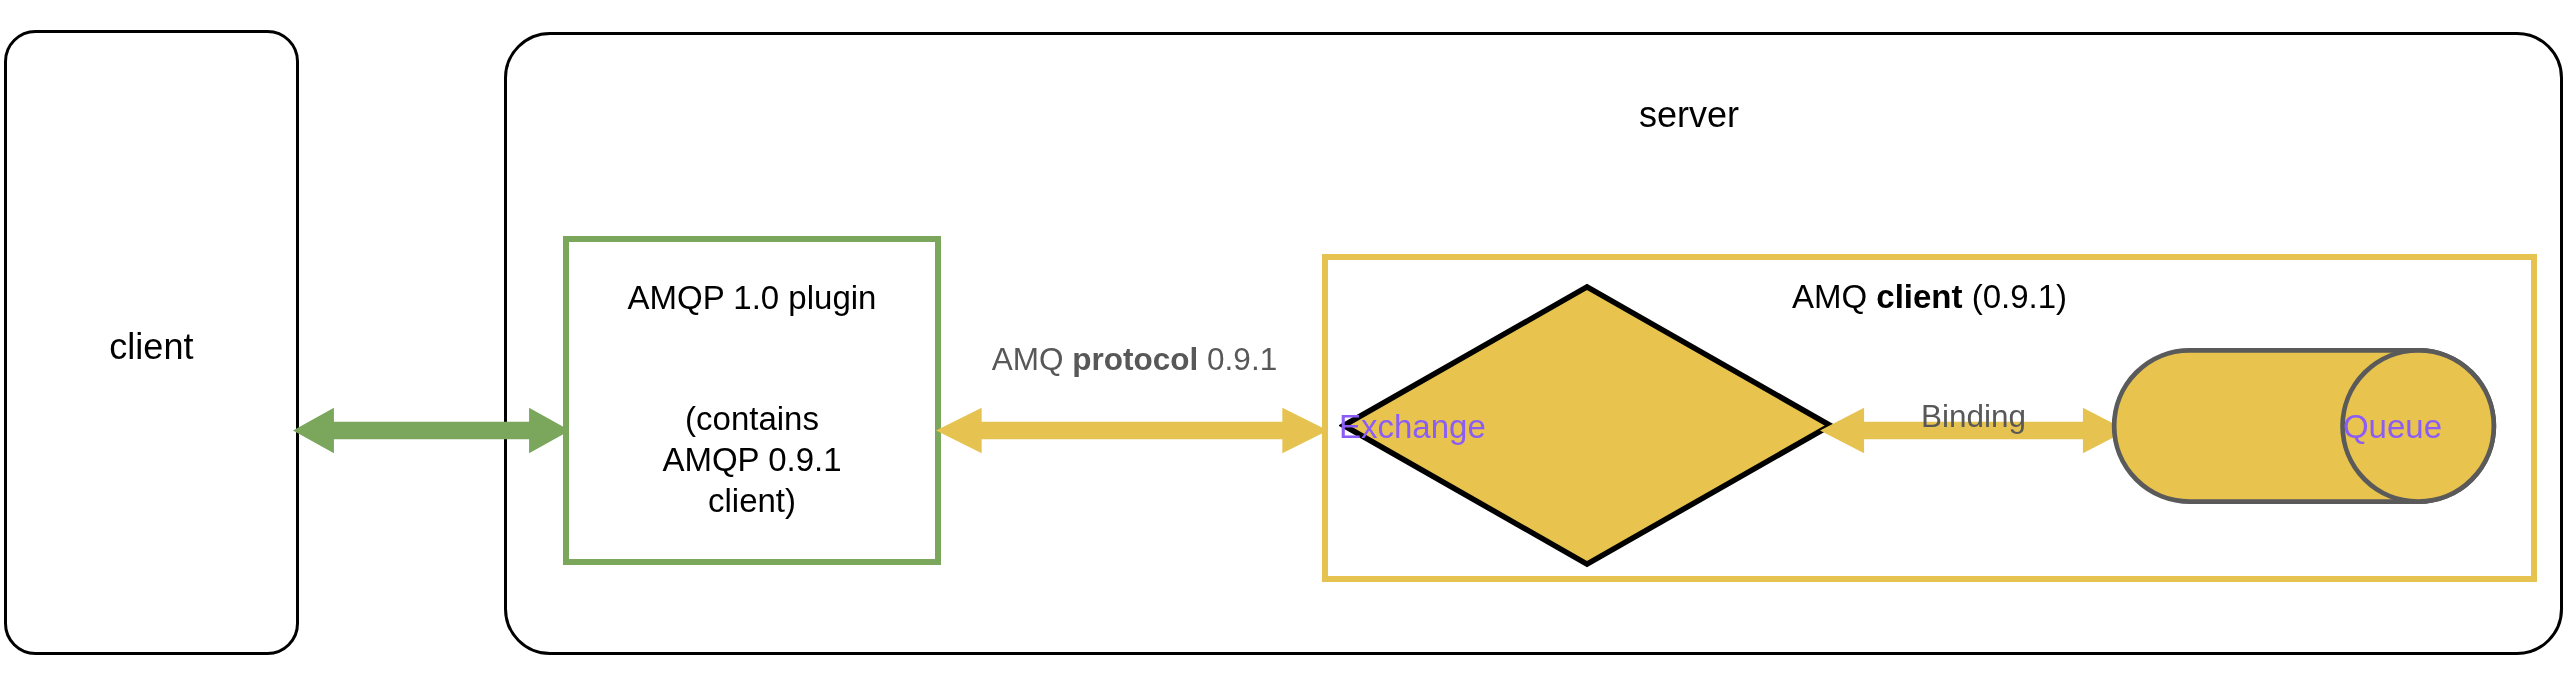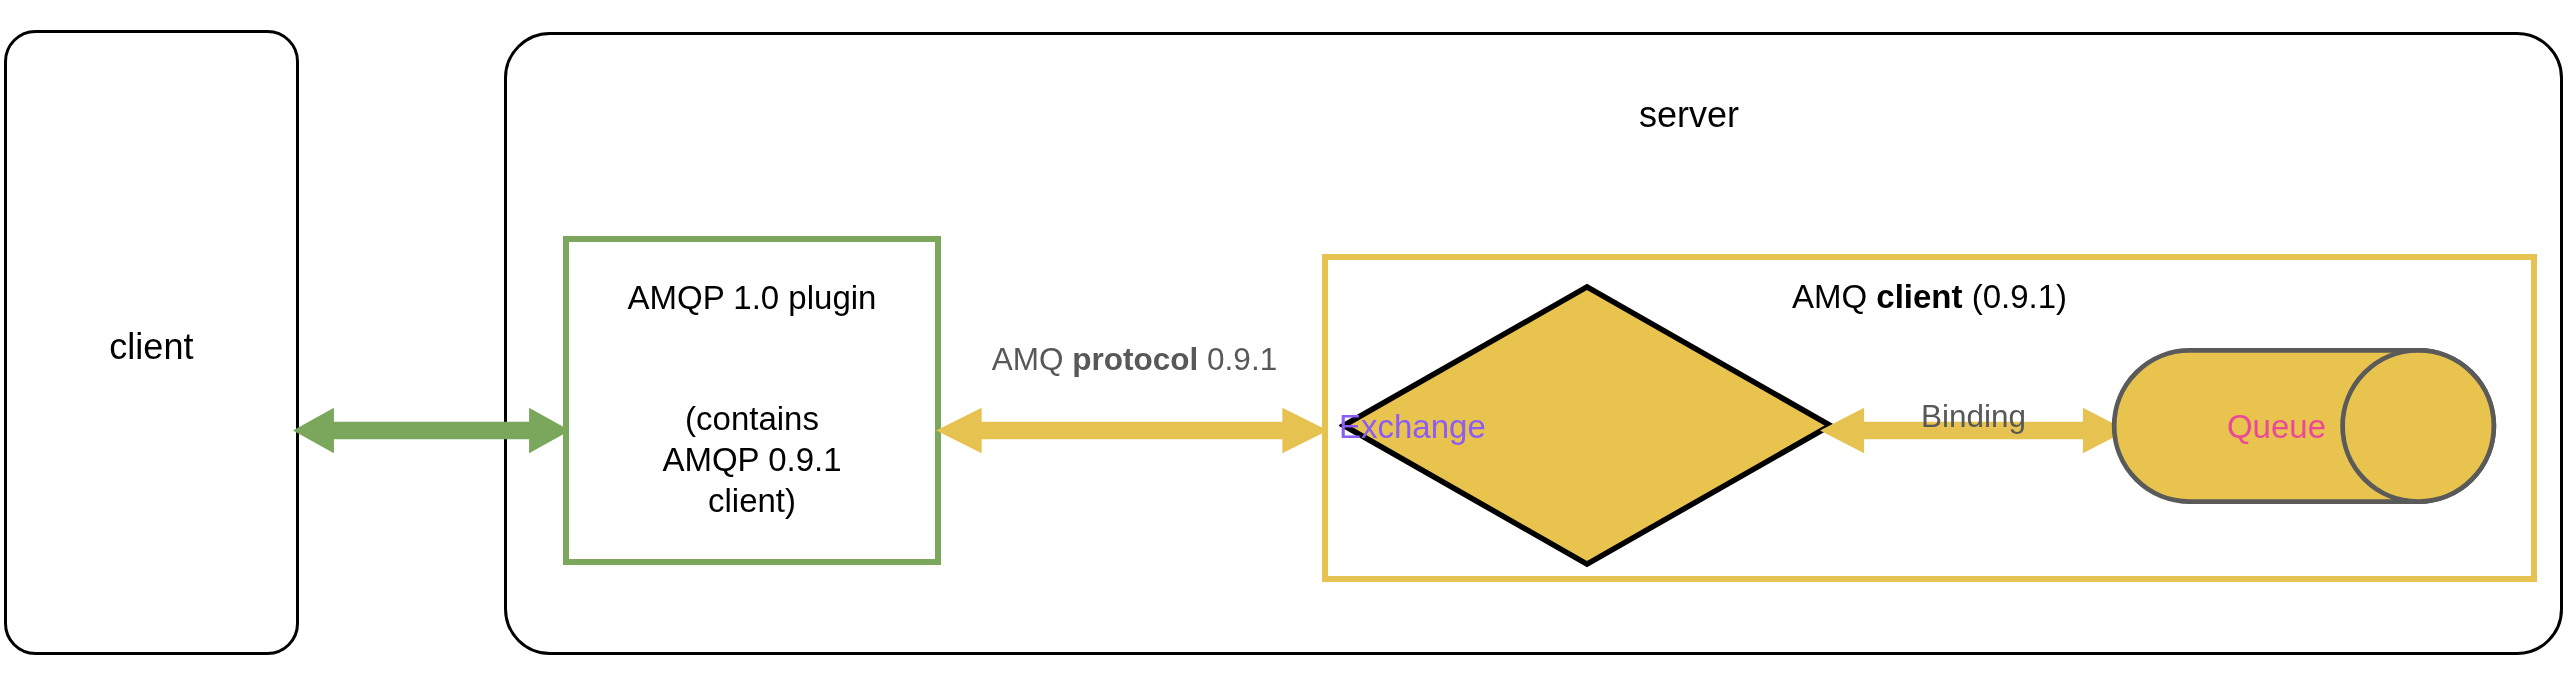--- a/index.html
+++ b/index.html
@@ -169,24 +169,24 @@
     left: 2111px;
     top: 347px;
     width: 386px;
     height: 158px;
   }
   #queue-label {
     position: absolute;
     left: 2111px;
     top: 406px;
     width: 331px;
-    text-align: center;
-    font-size: 33px;
-    line-height: 41px;
-    color: #ec4899;
+    text-align: right;
+    font-size: 33px;
+    line-height: 41px;
+    color: #8b5cf6;
     white-space: nowrap;
   }
 </style>
 </head>
 <body>
 
 <div id="canvas">
 
   <div id="client-box" class="outer-box"></div>
   <div id="client-label" class="label">client</div>

